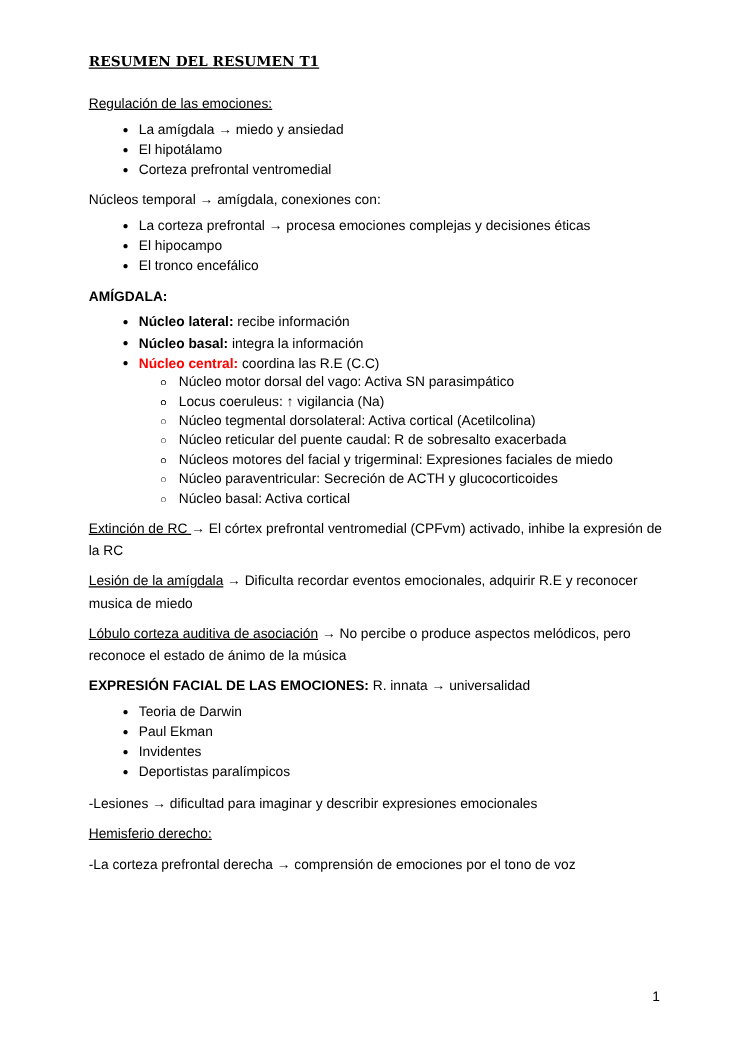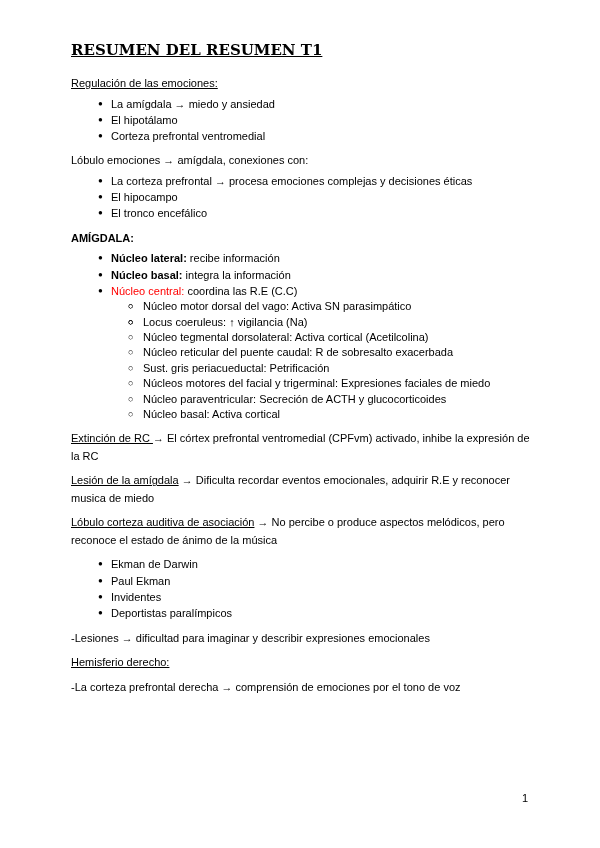--- a/index.html
+++ b/index.html
@@ -12,34 +12,34 @@
     position: relative;
     overflow: hidden;
   }
   .page {
     position: absolute; inset: 0;
     padding: 42px 66px 0 71px;
     box-sizing: border-box;
   }
   .doc-title {
     font-family: "DejaVu Serif", serif;
-    font-size: 15px;
+    font-size: 11px;
     font-weight: bold;
     text-decoration: underline;
     line-height: 16px;
     margin: 0 0 17px 0;
   }
   p.para {
     margin: 0 0 7px 0;
     line-height: 17.5px;
   }
   p.prelist { margin-bottom: 3px; }
   .u { text-decoration: underline; margin-top: 44px; }
   .b { font-weight: bold; }
-  .red { color: #ff0000; font-weight: normal; }
+  .red { color: #ff0000; font-weight: bold; }
   ul { list-style: none; margin: 0 0 8px 0; padding: 0; }
   ul.l1 { margin-left: 27px; }
   ul.l1 > li { position: relative; padding-left: 13px; line-height: 16.3px; }
   ul.l2 { margin: 0 0 0 17px; }
   ul.l2 > li { position: relative; padding-left: 15px; line-height: 15.4px; }
   .mk {
     position: absolute; left: 0; top: 0;
     font-size: 8px; line-height: inherit;
   }
   ul.l2 .mk { font-size: 9px; }
@@ -57,56 +57,57 @@
 
   <h1 class="doc-title">RESUMEN DEL RESUMEN T1</h1>
 
   <p class="para prelist"><span class="u">Regulación de las emociones:</span></p>
   <ul class="l1">
     <li><span class="mk">●</span><span>La amígdala → miedo y ansiedad</span></li>
     <li><span class="mk">●</span><span>El hipotálamo</span></li>
     <li><span class="mk">●</span><span>Corteza prefrontal ventromedial</span></li>
   </ul>
 
-  <p class="para prelist">Lóbulo emociones → amígdala, conexiones con:</p>
+  <p class="para prelist">Núcleos temporal → amígdala, conexiones con:</p>
   <ul class="l1">
     <li><span class="mk">●</span><span>La corteza prefrontal → procesa emociones complejas y decisiones éticas</span></li>
     <li><span class="mk">●</span><span>El hipocampo</span></li>
     <li><span class="mk">●</span><span>El tronco encefálico</span></li>
   </ul>
 
   <p class="para prelist b">AMÍGDALA:</p>
   <ul class="l1">
     <li><span class="mk">●</span><span class="b">Núcleo lateral:</span><span> recibe información</span></li>
     <li><span class="mk">●</span><span class="b">Núcleo basal:</span><span> integra la información</span></li>
     <li><span class="mk">●</span><span class="red">Núcleo central:</span><span> coordina las R.E (C.C)</span>
       <ul class="l2">
         <li><span class="mk">○</span></li>
         <li><span class="mk">○</span><span>Núcleo motor dorsal del vago: Activa SN parasimpático</span></li>
         <li><span class="mk">○</span></li>
         <li><span class="mk">○</span></li>
         <li><span class="mk">○</span><span>Locus coeruleus: ↑ vigilancia (Na)</span></li>
         <li><span class="mk">○</span><span>Núcleo tegmental dorsolateral: Activa cortical (Acetilcolina)</span></li>
         <li><span class="mk">○</span><span>Núcleo reticular del puente caudal: R de sobresalto exacerbada</span></li>
-        <li><span class="mk">○</span><span>Sust. gris periacueductal: Petrificación</span></li>
+        <li><span class="mk">○</span></li>
         <li><span class="mk">○</span><span>Núcleos motores del facial y trigerminal: Expresiones faciales de miedo</span></li>
         <li><span class="mk">○</span><span>Núcleo paraventricular: Secreción de ACTH y glucocorticoides</span></li>
         <li><span class="mk">○</span><span>Núcleo basal: Activa cortical</span></li>
       </ul>
     </li>
   </ul>
 
   <p class="para"><span class="u">Extinción de RC </span><span>→ El córtex prefrontal ventromedial (CPFvm) activado, inhibe la expresión de la RC</span></p>
 
   <p class="para"><span class="u">Lesión de la amígdala</span><span> → Dificulta recordar eventos emocionales, adquirir R.E y reconocer musica de miedo</span></p>
 
   <p class="para"><span class="u">Lóbulo corteza auditiva de asociación</span><span> → No percibe o produce aspectos melódicos, pero reconoce el estado de ánimo de la música</span></p>
 
+  <p class="para prelist"><span class="b">EXPRESIÓN FACIAL DE LAS EMOCIONES:</span><span> R. innata → universalidad</span></p>
   <ul class="l1">
-    <li><span class="mk">●</span><span>Ekman de Darwin</span></li>
+    <li><span class="mk">●</span><span>Teoria de Darwin</span></li>
     <li><span class="mk">●</span><span>Paul Ekman</span></li>
     <li><span class="mk">●</span><span>Invidentes</span></li>
     <li><span class="mk">●</span><span>Deportistas paralímpicos</span></li>
   </ul>
 
 
   <p class="para">-Lesiones → dificultad para imaginar y describir expresiones emocionales</p>
 
   <p class="para"><span class="u">Hemisferio derecho:</span></p>
 

